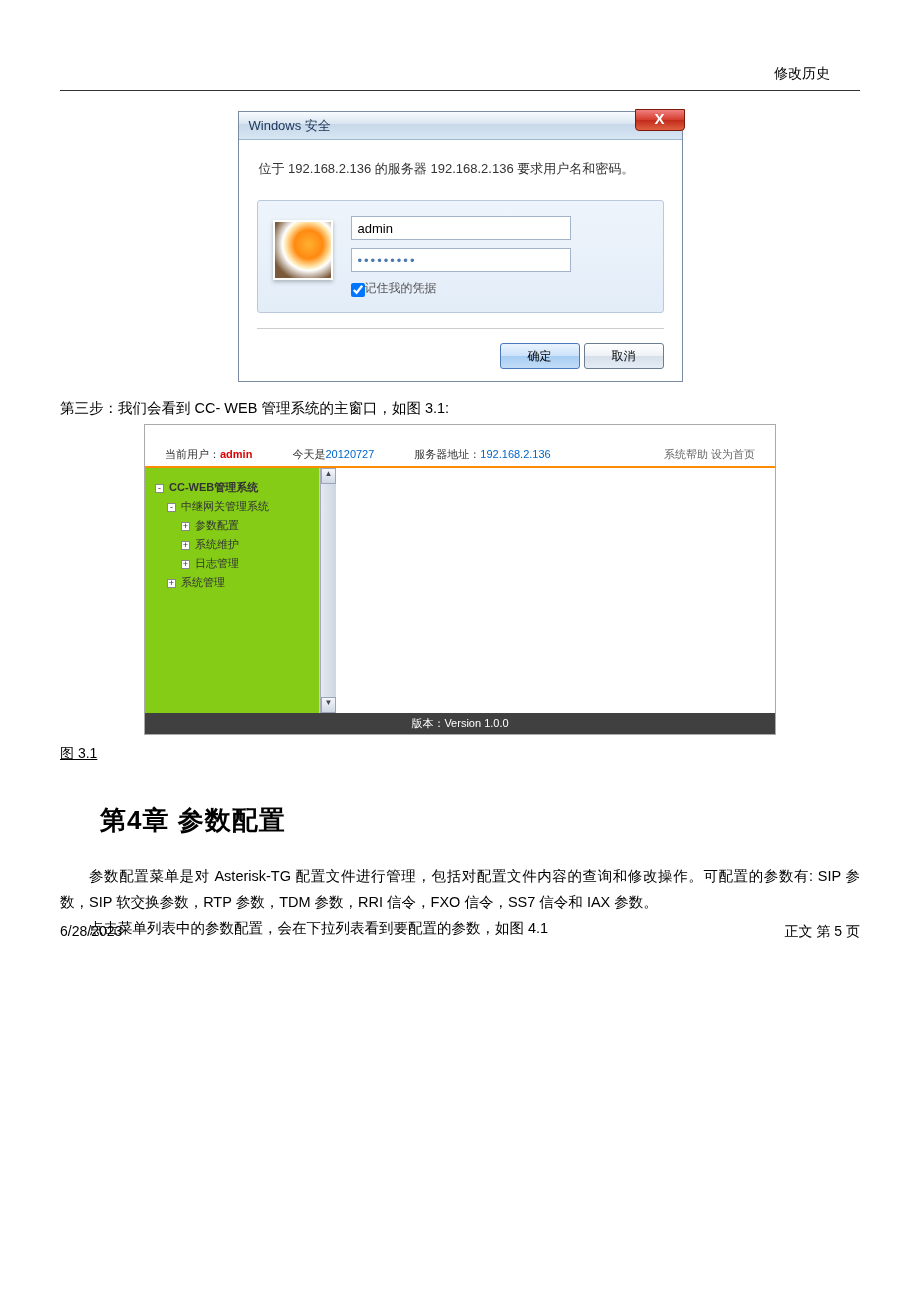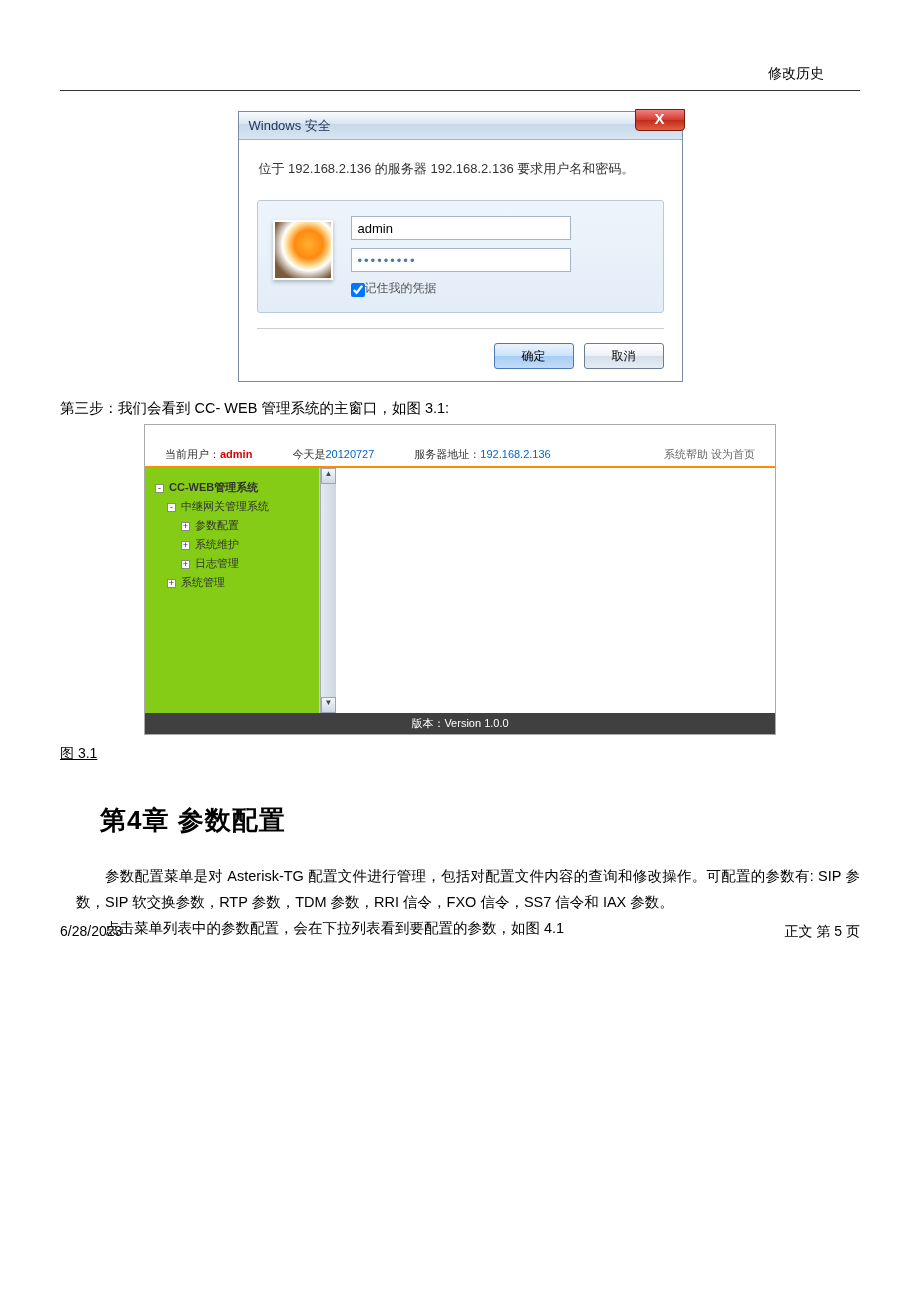--- a/index.html
+++ b/index.html
@@ -9,21 +9,21 @@
     color: #000;
     background: #fff;
     width: 920px;
     margin: 0 auto;
     padding: 60px 60px 40px 60px;
     position: relative;
   }
   .header-right {
     position: absolute;
     top: 65px;
-    right: 96px;
+    right: 90px;
     font-size: 14px;
   }
   .hr-line {
     border: none;
     border-top: 1px solid #333;
     margin: 30px 0 20px 0;
   }
   
   .win-dialog {
     width: 445px;
@@ -106,21 +106,21 @@
     font-size: 12px;
     color: #555;
   }
   .remember-row input { width: 14px; height: 14px; }
   .win-btnrow {
     margin-top: 15px;
     padding-top: 14px;
     border-top: 1px solid #ccc;
     display: flex;
     justify-content: flex-end;
-    gap: 10px;
+    gap: 4px;
   }
   .win-btn {
     width: 80px;
     height: 26px;
     border: 1px solid #6b7d8f;
     border-radius: 3px;
     background: linear-gradient(to bottom, #ffffff 0%, #eef2f6 48%, #d7e0ea 52%, #e4ecf4 100%);
     font-size: 12px;
     cursor: pointer;
   }
@@ -210,21 +210,21 @@
     font-size: 26px;
     font-weight: bold;
     margin: 40px 0 25px 40px;
     letter-spacing: 1px;
   }
   .body-para {
     font-size: 14.5px;
     line-height: 26px;
     text-align: justify;
   }
-  .indent { text-indent: 2em; margin-left: 16px; }
+  .indent { text-indent: 2em; }
   .page-footer {
     position: absolute;
     bottom: 40px;
     left: 60px;
     right: 60px;
     display: flex;
     justify-content: space-between;
     font-size: 14px;
   }
 </style>

